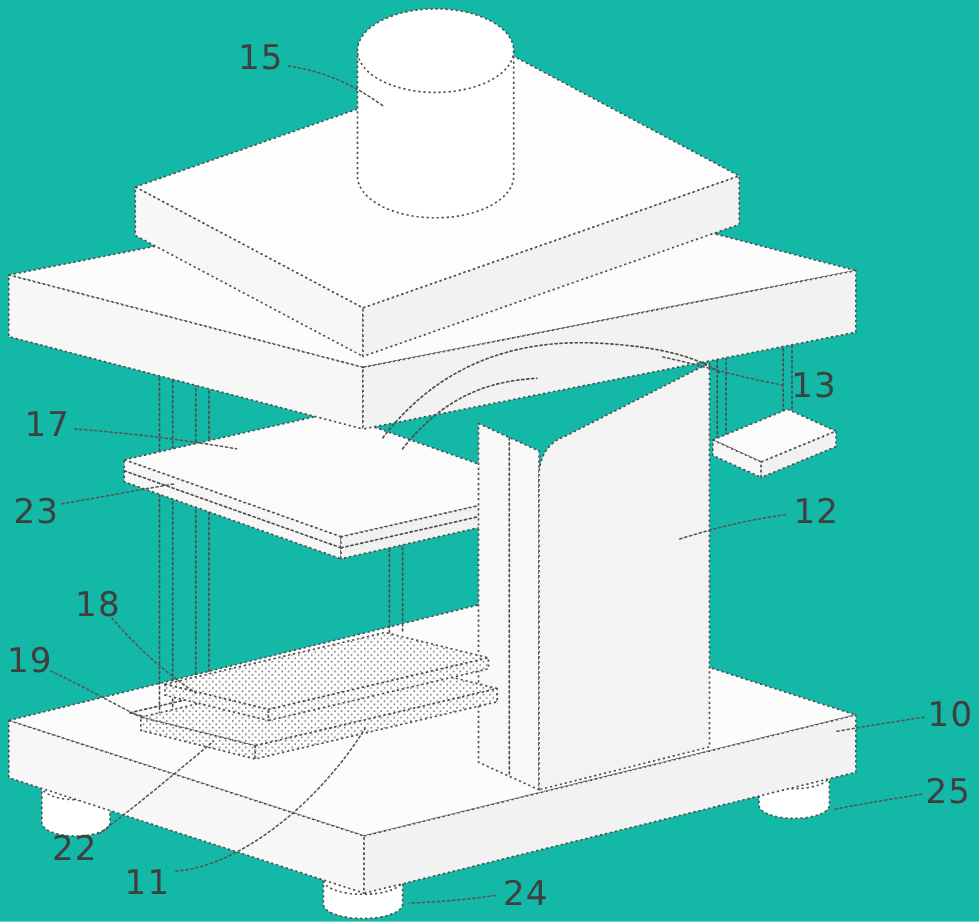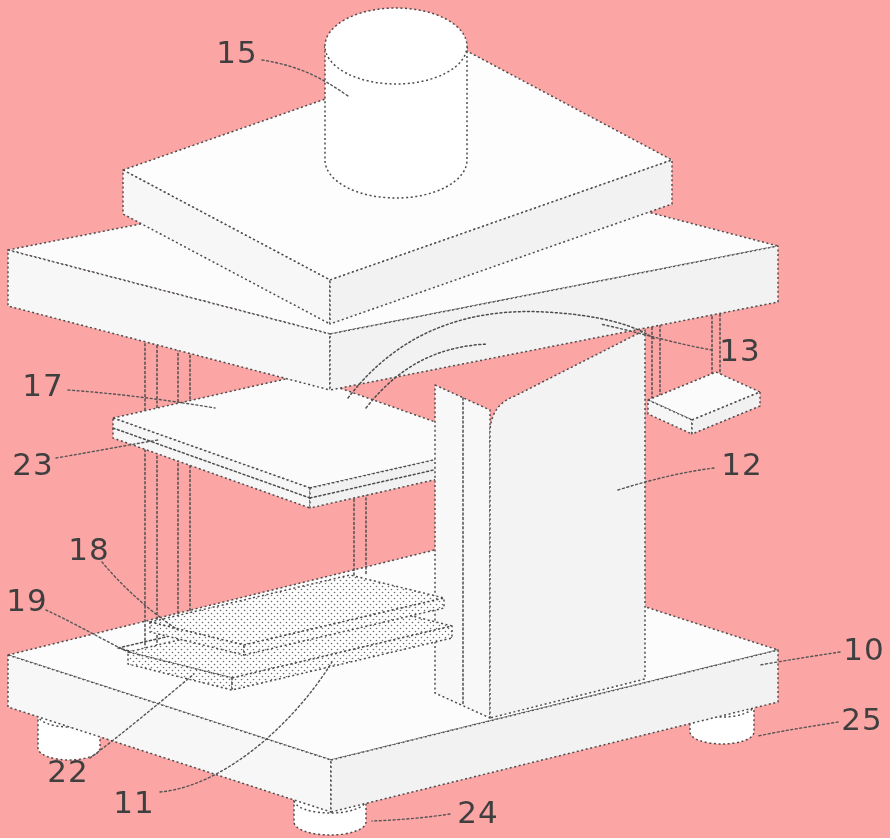--- a/index.html
+++ b/index.html
@@ -4,21 +4,21 @@
 <style>
   html, body {
     margin: 0;
     padding: 0;
     background: #ffffff;
   }
   .figure-wrap {
     position: relative;
     width: 890px;
     height: 838px;
-    background: #fca5a5;
+    background: #14b8a6;
     font-family: "DejaVu Sans", sans-serif;
     overflow: hidden;
     text-align: center;
   }
   svg { display: block; }
   .ln {
     fill: none;
     stroke: #4d4d4d;
     stroke-width: 1.5;
     stroke-dasharray: 2 2.6;

